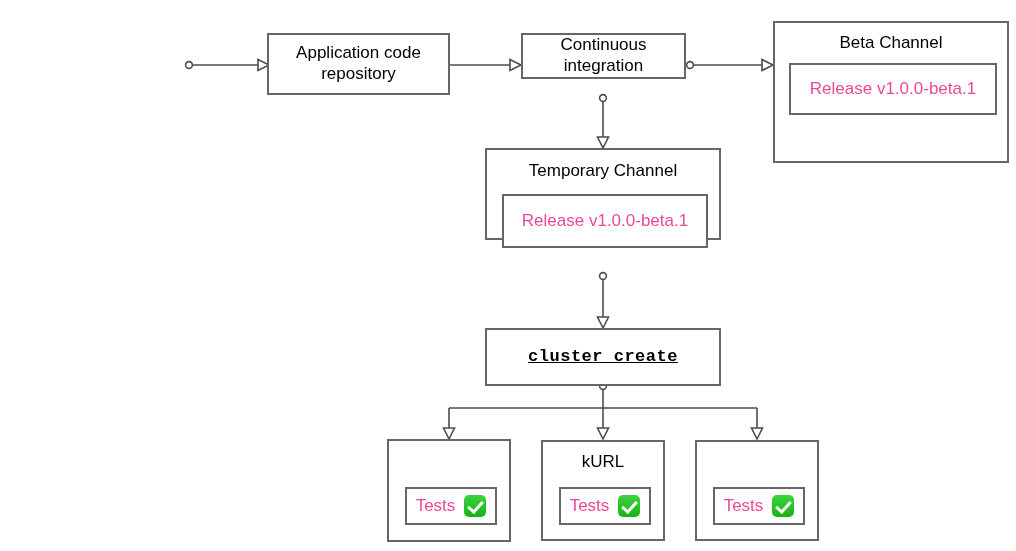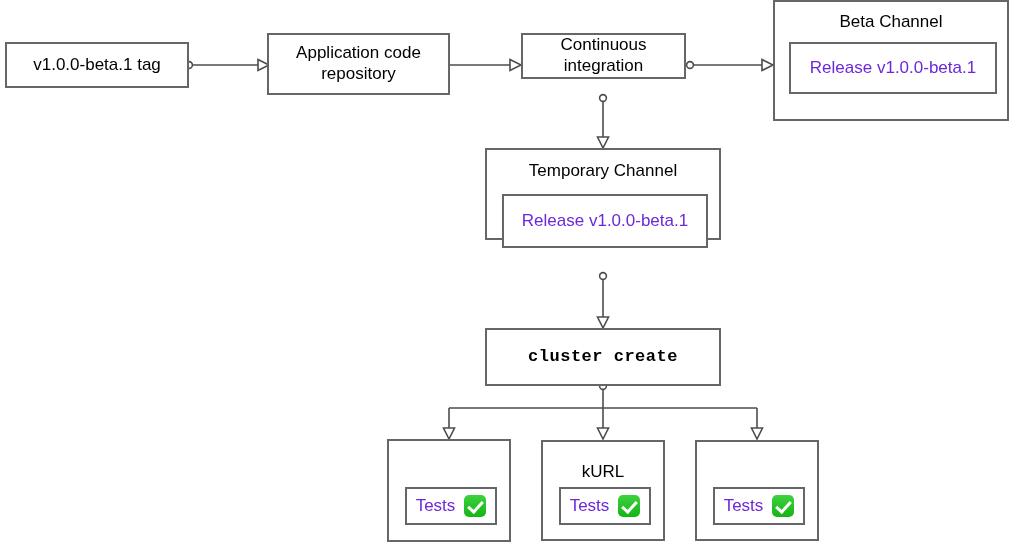--- a/index.html
+++ b/index.html
@@ -48,27 +48,28 @@
   }
   .inner-box {
     position: absolute;
     box-sizing: border-box;
     border: 2px solid #666666;
     background: #ffffff;
     display: flex;
     align-items: center;
     justify-content: center;
     font-size: 17px;
-    color: #6d28d9;
+    color: #ec4899;
   }
   .mono-node {
     font-family: "Liberation Mono", "DejaVu Sans Mono", monospace;
     font-weight: bold;
     font-size: 17px;
     letter-spacing: 0.5px;
+    text-decoration: underline;
   }
   .test-inner {
     gap: 9px;
   }
   .check-icon {
     display: inline-block;
     width: 22px;
     height: 22px;
     border-radius: 5px;
     background: linear-gradient(#3ED23E, #15B415);
@@ -153,35 +154,32 @@
       <polyline points="449,408 757,408"></polyline>
       <line x1="449" y1="408" x2="449" y2="428"></line>
       <line x1="603" y1="408" x2="603" y2="428"></line>
       <line x1="757" y1="408" x2="757" y2="428"></line>
       <polygon class="head" points="443.5,428 454.5,428 449,439"></polygon>
       <polygon class="head" points="597.5,428 608.5,428 603,439"></polygon>
       <polygon class="head" points="751.5,428 762.5,428 757,439"></polygon>
     </g>
   </svg>
 
-  <div class="node" style="left:5px; top:42px; width:184px; height:46px;">
-    <span>v1.0.0-beta.1 tag</span>
-  </div>
 
   <div class="node" style="left:267px; top:33px; width:183px; height:62px;">
     <span>Application code
 repository</span>
   </div>
 
   <div class="node" style="left:521px; top:33px; width:165px; height:46px;">
     <span>Continuous
 integration</span>
   </div>
 
-  <div class="container-node" style="left:773px; top:0; width:236px; height:121px;">
+  <div class="container-node" style="left:773px; top:21px; width:236px; height:142px;">
     <div class="container-title" style="top:10px;">Beta Channel</div>
     <div class="inner-box" style="left:14px; top:40px; width:208px; height:52px;">
       <span>Release v1.0.0-beta.1</span>
     </div>
   </div>
 
   <div class="container-node" style="left:485px; top:148px; width:236px; height:92px;">
     <div class="container-title" style="top:11px;">Temporary Channel</div>
     <div class="inner-box" style="left:15px; top:44px; width:206px; height:54px;">
       <span>Release v1.0.0-beta.1</span>
@@ -193,21 +191,21 @@
   </div>
 
   <div class="container-node" style="left:387px; top:439px; width:124px; height:103px;">
     <div class="inner-box test-inner" style="left:16px; top:46px; width:92px; height:38px;">
       <span>Tests</span>
       <span class="check-icon"></span>
     </div>
   </div>
 
   <div class="container-node" style="left:541px; top:440px; width:124px; height:101px;">
-    <div class="container-title" style="top:20px;">kURL</div>
+    <div class="container-title" style="top:10px;">kURL</div>
     <div class="inner-box test-inner" style="left:16px; top:45px; width:92px; height:38px;">
       <span>Tests</span>
       <span class="check-icon"></span>
     </div>
   </div>
 
   <div class="container-node" style="left:695px; top:440px; width:124px; height:101px;">
     <div class="inner-box test-inner" style="left:16px; top:45px; width:92px; height:38px;">
       <span>Tests</span>
       <span class="check-icon"></span>

